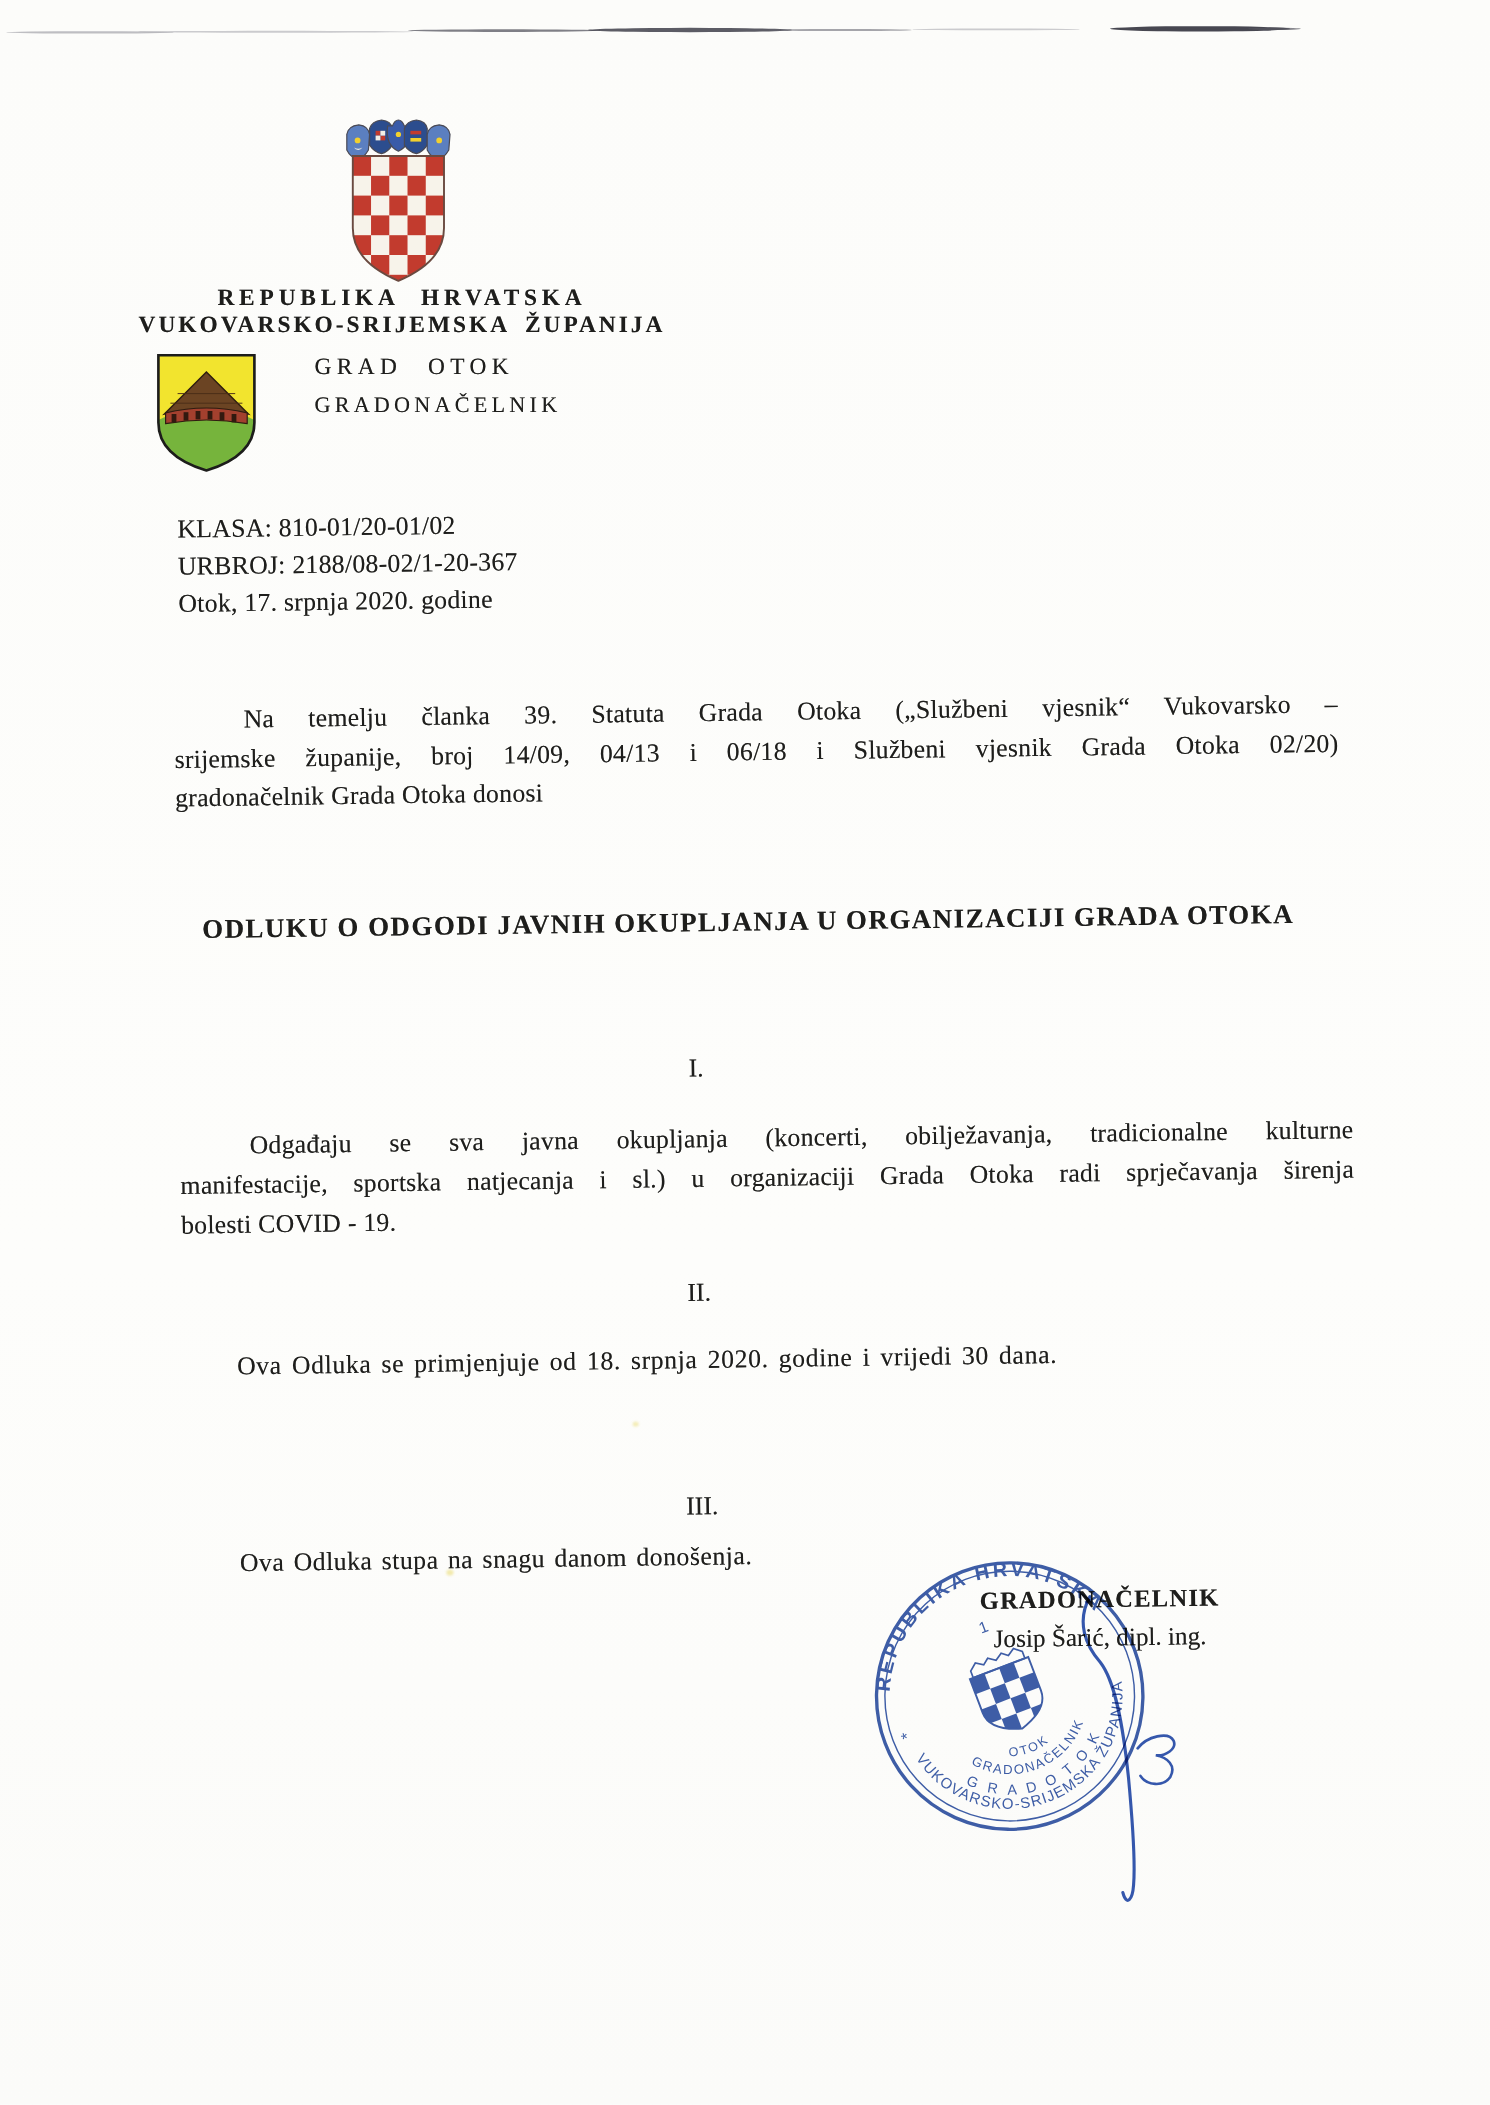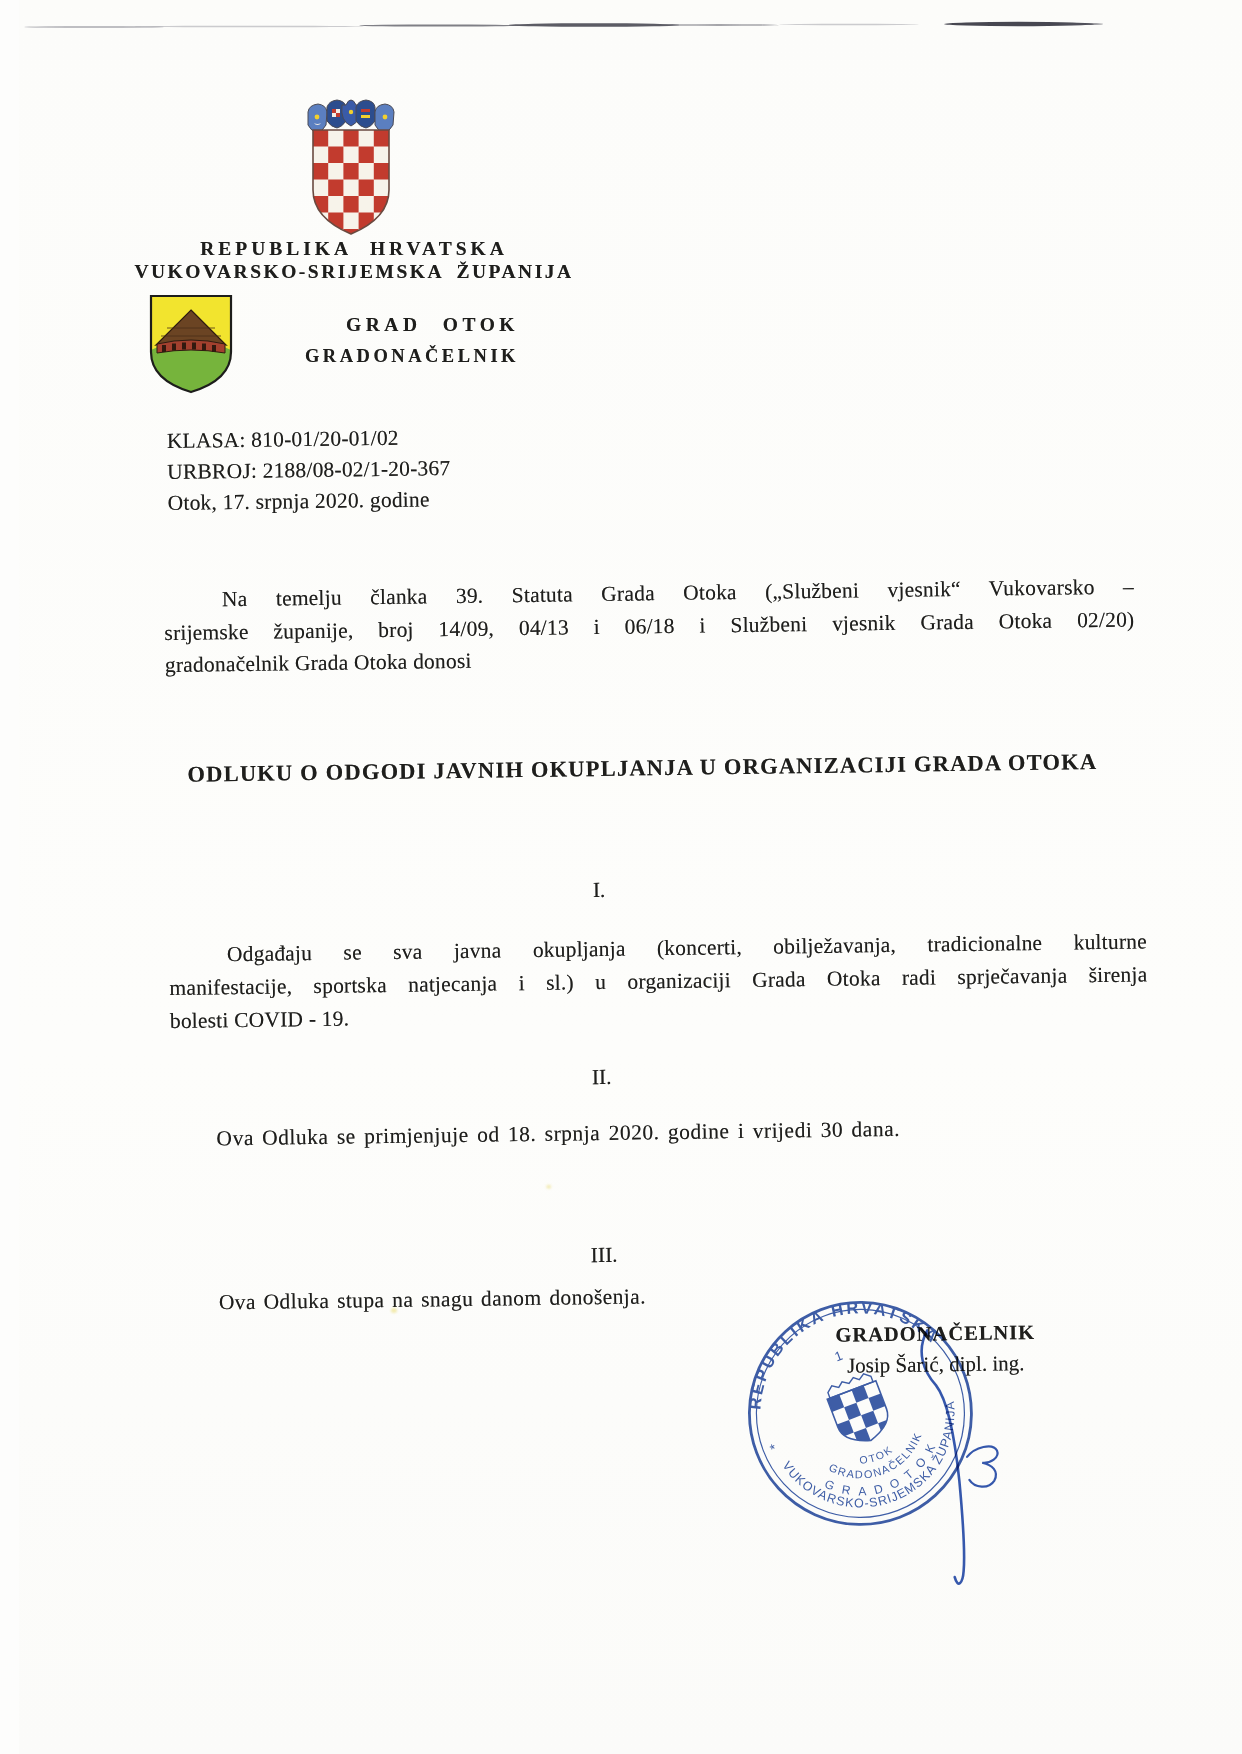--- a/index.html
+++ b/index.html
@@ -2,29 +2,29 @@
 <html><head>
 <meta charset="utf-8">
 <style>
   html,body{margin:0;padding:0;}
   body{
     width:1242px;height:1754px;position:relative;overflow:hidden;
     background:#fdfdfc;
     font-family:"Liberation Serif", serif;
     color:#1e1e1c;
   }
-  .page{position:absolute;inset:0;background:linear-gradient(180deg,#fcfcfa 0%,#fdfdfb 60%,#fbfbf9 100%);margin-left:19px;}
+  .page{position:absolute;inset:0;background:linear-gradient(180deg,#fcfcfa 0%,#fdfdfb 60%,#fbfbf9 100%);}
   .content{position:absolute;inset:0;transform:rotate(-0.8deg);transform-origin:150px 600px;}
   .abs{position:absolute;}
   .scan-text{text-shadow:0 0 .4px rgba(40,40,38,.55);}
   
   .hdr-country{left:100px;top:238px;width:470px;text-align:center;font-weight:bold;}
   .hdr-country .l1{font-size:19.5px;letter-spacing:4px;word-spacing:10px;}
   .hdr-country .l2{font-size:19.5px;letter-spacing:2.5px;word-spacing:6px;margin-top:1px;}
-  .hdr-city{left:262px;top:314px;width:238px;text-align:right;font-weight:bold;}
+  .hdr-city{left:262px;top:296px;width:238px;text-align:left;font-weight:normal;}
   .hdr-city .l1{font-size:19.5px;letter-spacing:4.5px;word-spacing:12px;}
   .hdr-city .l2{font-size:18.5px;letter-spacing:3.5px;margin-top:10px;}
   
   .ref{left:150px;top:426px;font-size:21.5px;line-height:31px;letter-spacing:.2px;}
   
   .preamble{left:145px;top:584px;width:970px;font-size:21.5px;line-height:32.5px;letter-spacing:.2px;}
   .line-just{text-align:justify;text-align-last:justify;}
   .indent{text-indent:58px;}
   .doc-title{left:0;top:762px;width:1242px;text-align:center;font-weight:bold;font-size:22.5px;letter-spacing:1.2px;}
   .numeral{width:1242px;text-align:center;padding-right:90px;box-sizing:border-box;font-size:21.5px;}

